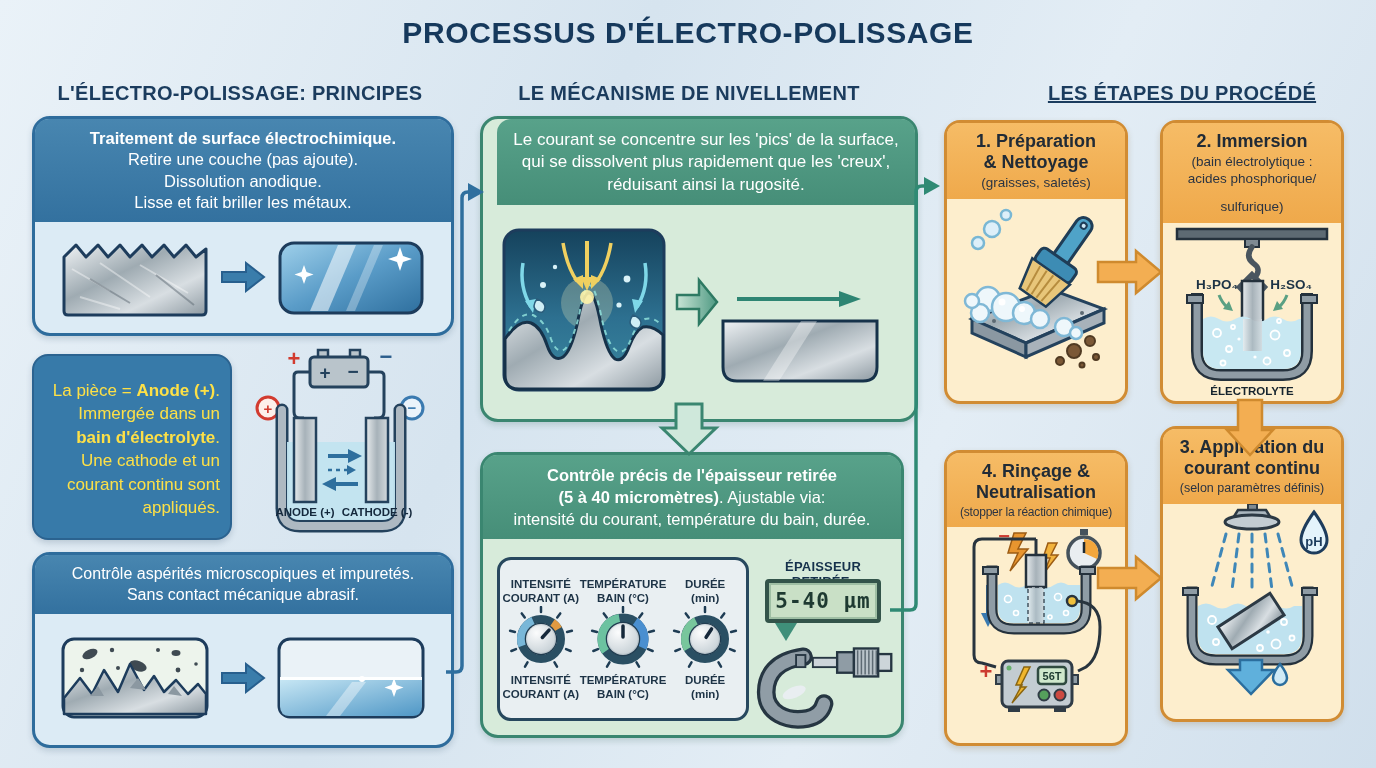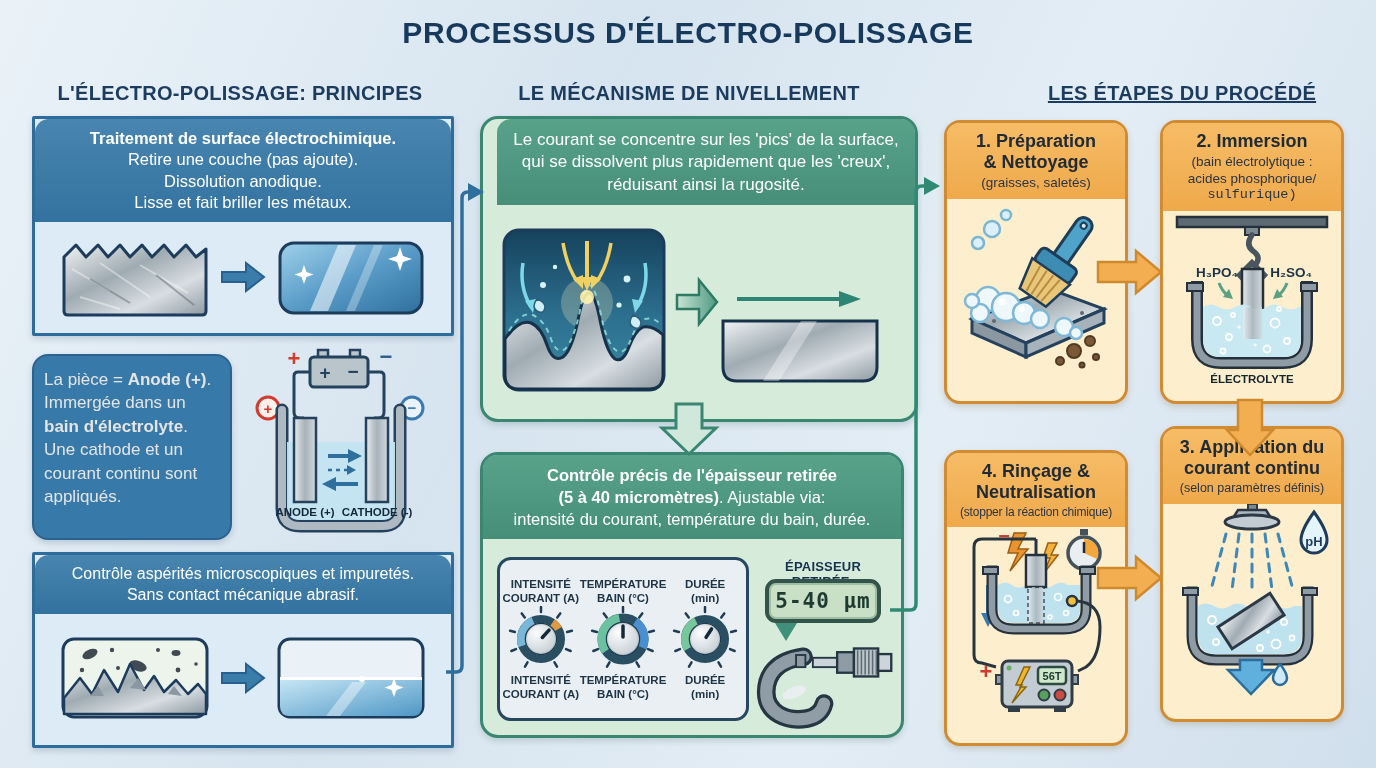--- a/index.html
+++ b/index.html
@@ -6,30 +6,30 @@
   body{font-family:"Liberation Sans","DejaVu Sans",sans-serif;}
   .canvas{position:relative;width:1376px;height:768px;overflow:hidden;
     background:linear-gradient(115deg,#eaf2f8 0%,#d6e4ef 38%,#e3edf5 66%,#d0dfec 100%);}
   .title{position:absolute;left:0;right:0;top:16px;text-align:center;font-size:30px;
     font-weight:bold;color:#16395c;letter-spacing:.6px;}
   .colhead{position:absolute;top:82px;font-size:20px;font-weight:bold;color:#1b3c5e;
     text-align:center;letter-spacing:.3px;}
   #h1{left:30px;width:420px;} #h2{left:478px;width:422px;} #h3{left:976px;width:412px;text-decoration:underline;}
 
   .abs{position:absolute;}
-  .blue-frame{position:absolute;border:3px solid #2e6c9c;border-radius:2px;background:#dcebf5;
+  .blue-frame{position:absolute;border:3px solid #2e6c9c;border-radius:18px;background:#dcebf5;
     box-shadow:0 3px 6px rgba(30,60,90,.18);}
   .blue-head{background:linear-gradient(180deg,#4886b0,#33719f);color:#fff;text-align:center;
     padding:9px 8px 8px;border-radius:14px 14px 0 0;font-size:16.5px;line-height:1.3;}
   .bold{font-weight:bold;}
   .art-row{display:flex;align-items:center;justify-content:center;gap:10px;height:calc(100% - 104px);}
   .art-row2{display:flex;align-items:center;justify-content:center;gap:10px;height:calc(100% - 62px);}
 
   .blue-solid{position:absolute;border:2px solid #2b6390;border-radius:16px;background:#377aa9;
-    color:#e5e5e5;font-size:17px;line-height:1.38;text-align:left;padding:12px 10px;box-sizing:border-box;
+    color:#fde047;font-size:17px;line-height:1.38;text-align:right;padding:23px 10px;box-sizing:border-box;
     box-shadow:0 3px 6px rgba(30,60,90,.2);}
 
   .green-frame{position:absolute;border:3px solid #3a8670;border-radius:18px;background:#d7ebda;
     box-shadow:0 3px 6px rgba(30,80,60,.18);}
   .green-head{background:linear-gradient(180deg,#58a28a,#468e78);color:#fff;text-align:center;
     padding:10px 12px 9px;border-radius:14px 14px 0 0;font-size:17px;line-height:1.32;}
 
   .orange-frame{position:absolute;border:3px solid #d18c33;border-radius:16px;background:#fdeecd;
     box-shadow:0 3px 6px rgba(120,80,20,.2);}
   .offset-line::after{content:"";position:absolute;right:-11px;top:-9px;width:100%;height:100%;
@@ -41,21 +41,21 @@
   .step-sub.tight{font-size:12px;letter-spacing:-.2px;}
   .step-art{display:flex;justify-content:center;align-items:flex-start;}
 
   .knob-panel{position:absolute;left:14px;top:102px;width:252px;height:164px;border:3px solid #27485e;
     border-radius:14px;background:#e9eff2;box-sizing:border-box;display:grid;
     grid-template-columns:1fr 1fr 1fr;padding:16px 2px;justify-items:center;align-items:center;}
   .knob-label{font-size:11.5px;font-weight:bold;color:#1d3346;text-align:center;line-height:1.22;}
   .lcd-label{position:absolute;left:272px;top:104px;width:136px;text-align:center;font-size:13px;
     font-weight:bold;color:#15314b;letter-spacing:.2px;}
   .lcd{position:absolute;left:282px;top:124px;width:116px;height:44px;border:4px solid #33544a;
-    border-radius:11px;background:#c9e0c6;box-sizing:border-box;display:flex;align-items:center;
+    border-radius:4px;background:#c9e0c6;box-sizing:border-box;display:flex;align-items:center;
     justify-content:center;font-family:"DejaVu Sans Mono",monospace;font-weight:bold;font-size:21px;
     color:#1e3a31;letter-spacing:1px;box-shadow:inset 0 0 0 2px #9fbfa4;}
   .lcd-pointer{position:absolute;left:292px;top:168px;width:0;height:0;
     border-left:11px solid transparent;border-right:11px solid transparent;border-top:18px solid #3f8f7a;}
 
   .overlay{position:absolute;left:0;top:0;z-index:6;pointer-events:none;}
   svg{display:block;}
   text{font-family:"Liberation Sans","DejaVu Sans",sans-serif;}
 </style>
 </head>
@@ -403,21 +403,21 @@
         </g>
       </svg>
     </div>
   </div>
 
   <div class="orange-frame offset-line" style="left:1160px;top:120px;width:178px;height:278px;">
     <div class="orange-head">
       <div class="step-title">2. Immersion</div>
       <div class="step-sub">(bain électrolytique :</div>
       <div class="step-sub" style="margin-top:0;">acides phosphorique/</div>
-      <div class="step-sub" style="margin-top:0;font-family:Liberation Mono, monospace;">sulfurique)</div>
+      <div class="step-sub" style="margin-top:12px;">sulfurique)</div>
     </div>
     <div class="step-art">
       <svg width="170" height="178" viewBox="0 0 170 178">
         <rect x="10" y="6" width="150" height="10" fill="#5d6a73" stroke="#24313c" stroke-width="2.5"></rect>
         <rect x="78" y="16" width="14" height="8" fill="#7e8a92" stroke="#24313c" stroke-width="2"></rect>
         <path d="M85,24 q-7,10 1,16 q9,6 2,14" fill="none" stroke="#4a565f" stroke-width="5.5" stroke-linecap="round"></path>
         <polygon points="85,52 97,64 85,77 73,64" fill="none" stroke="#4a565f" stroke-width="6"></polygon>
         <rect x="75" y="58" width="21" height="70" fill="url(#gmv)" stroke="#24313c" stroke-width="2.5"></rect>
         <text x="50" y="66" font-size="13.5" font-weight="bold" fill="#1d3346" text-anchor="middle">H₃PO₄</text>
         <text x="124" y="66" font-size="13.5" font-weight="bold" fill="#1d3346" text-anchor="middle">H₂SO₄</text>

